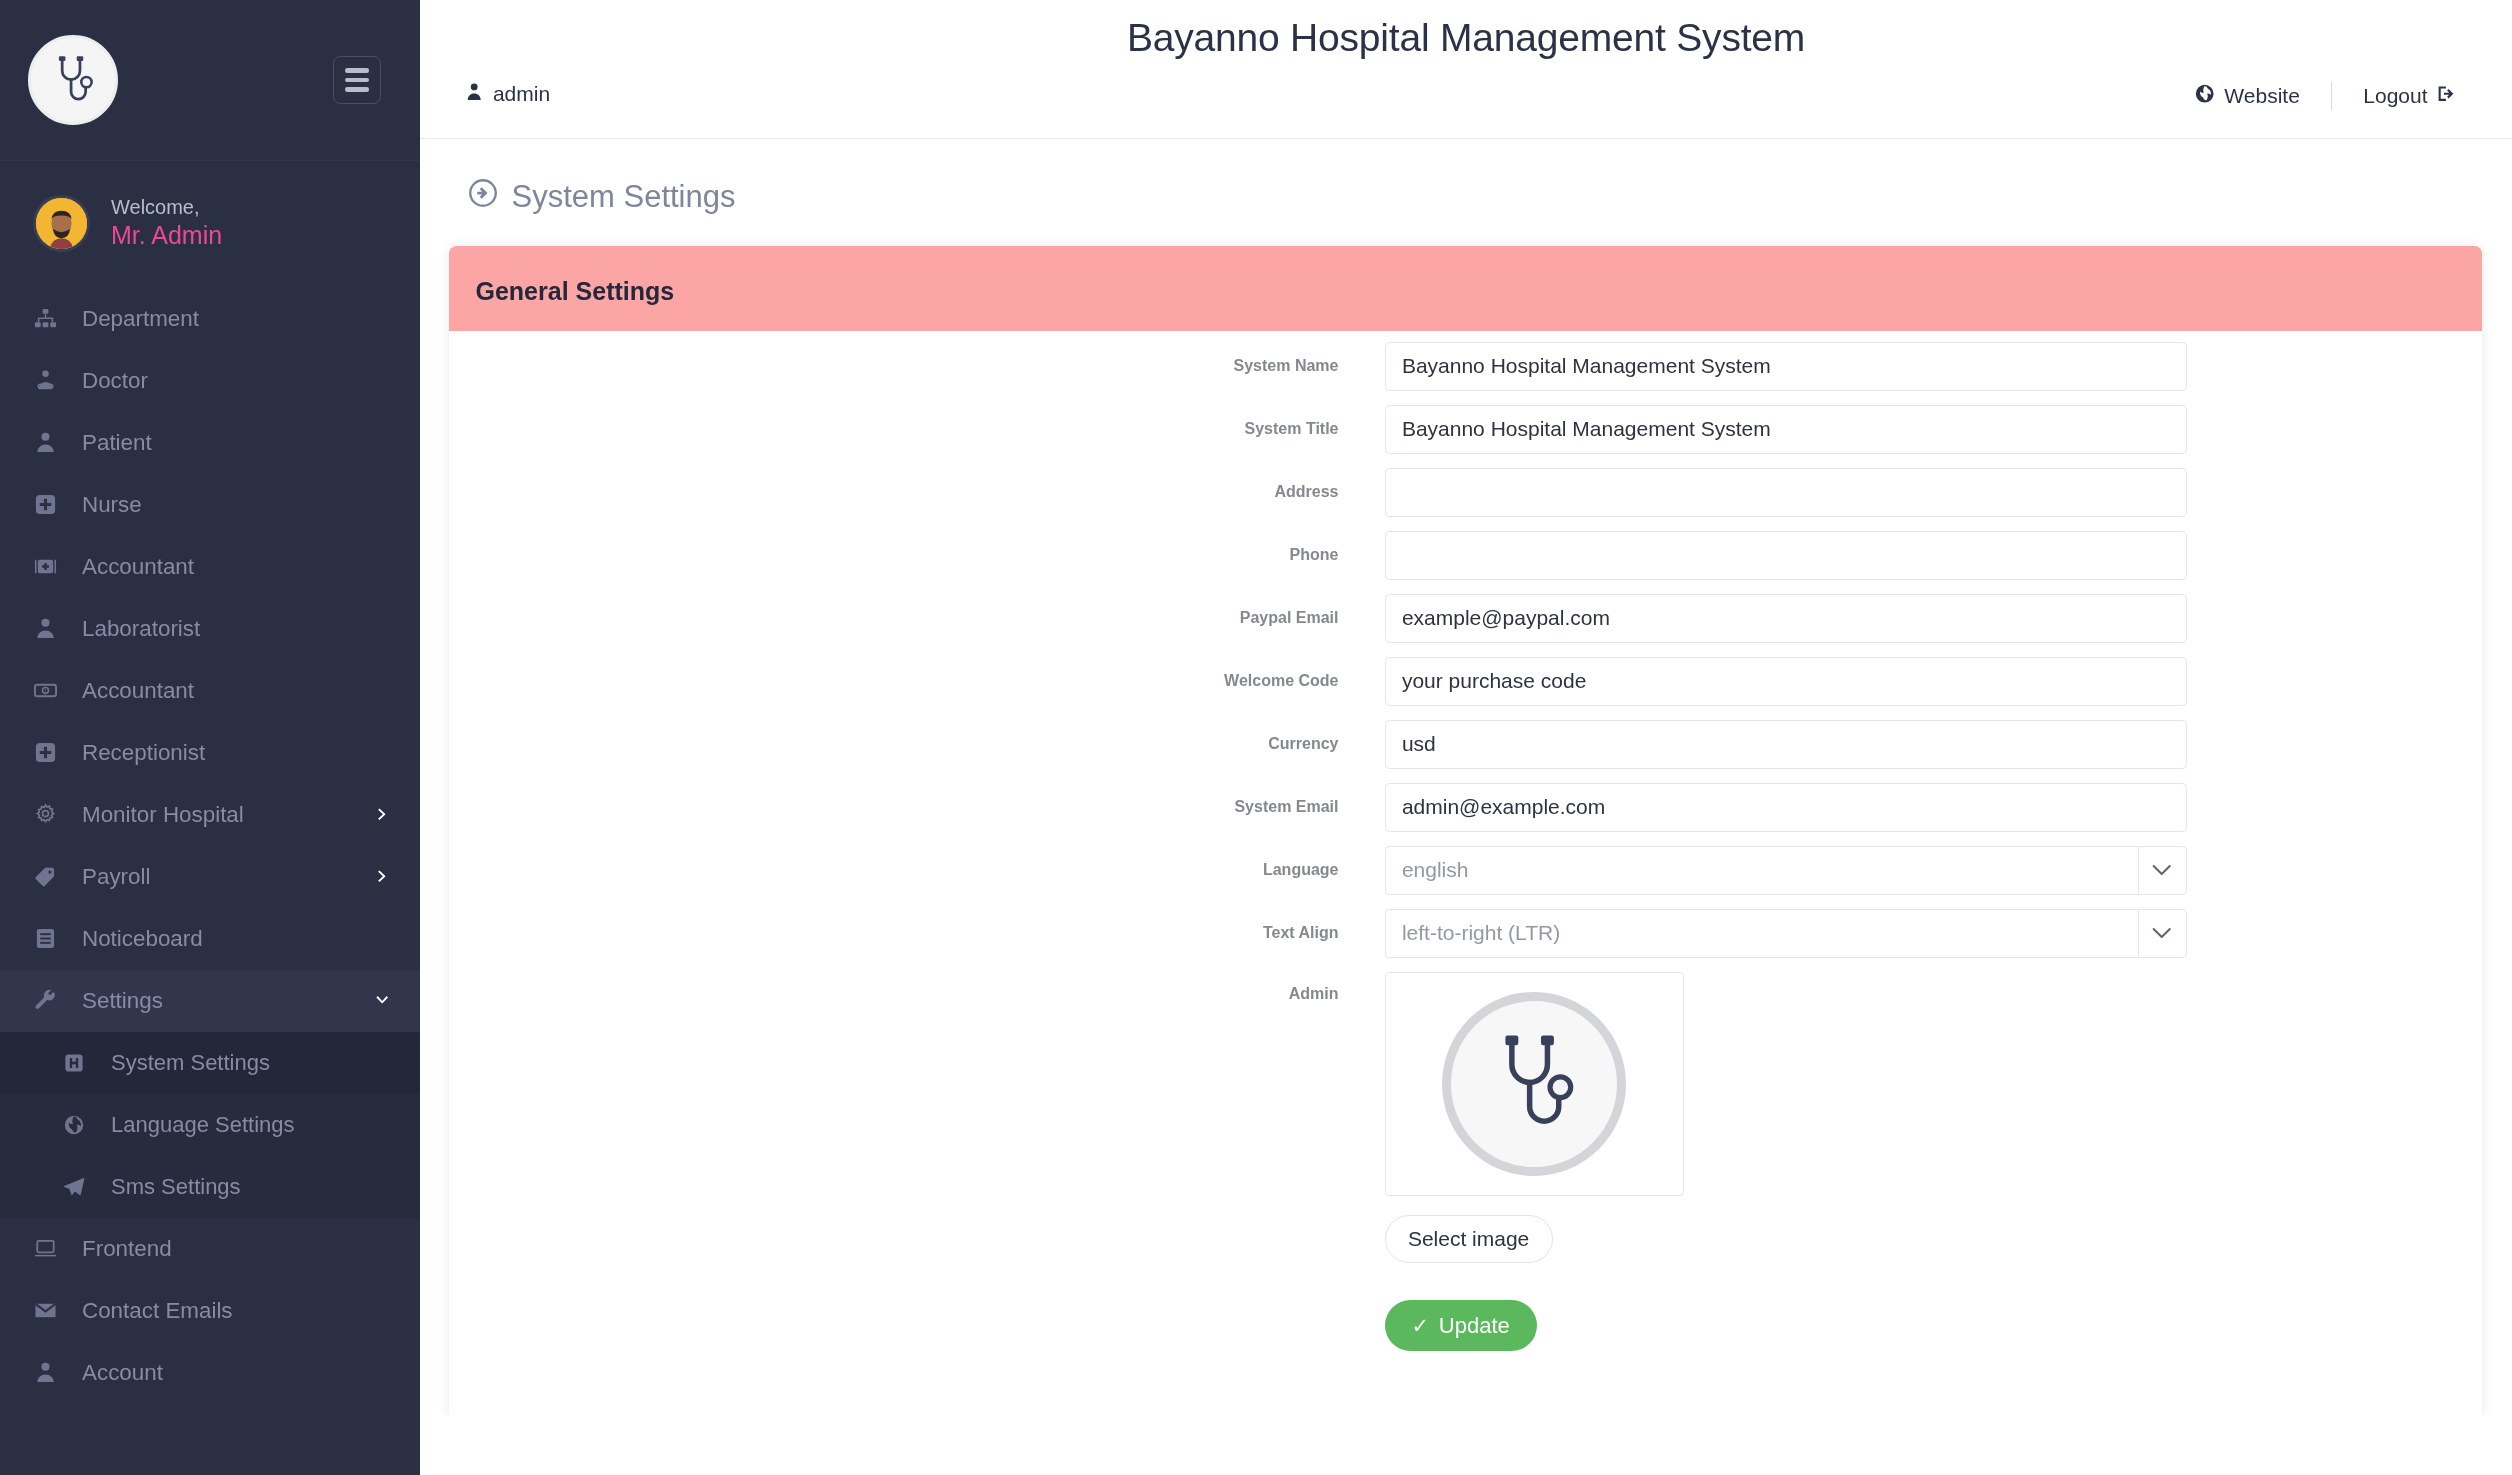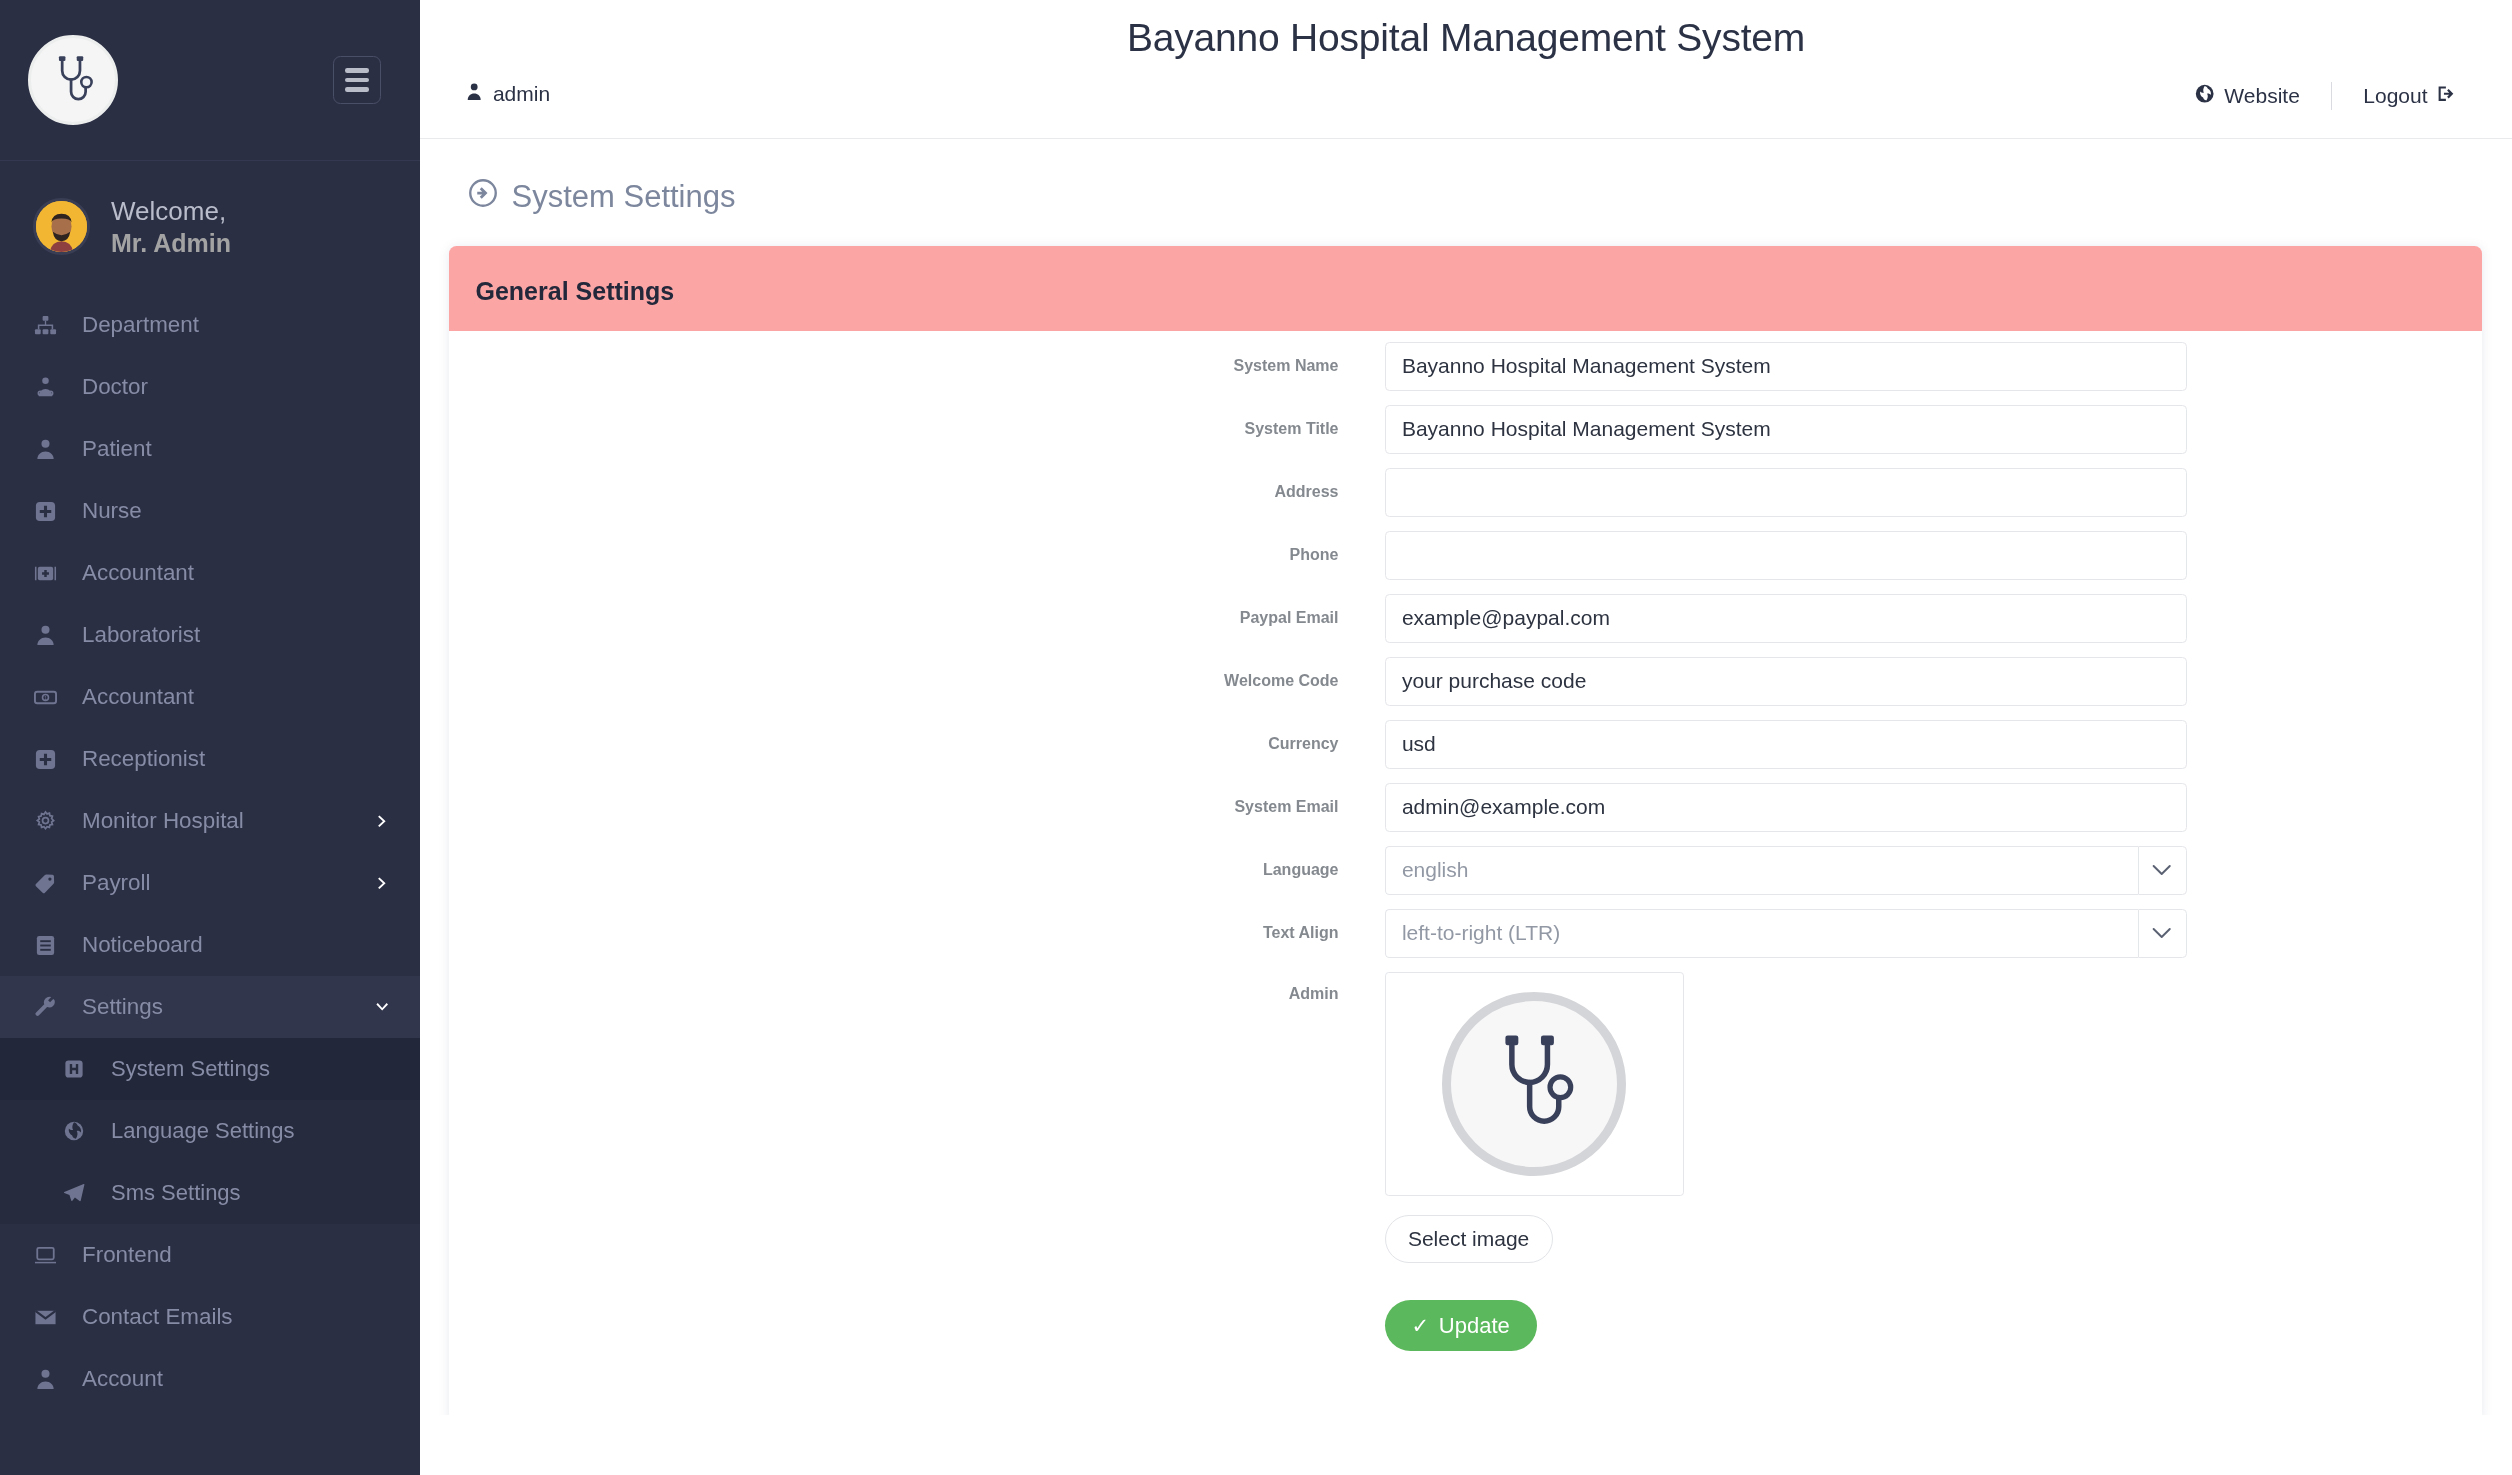--- a/index.html
+++ b/index.html
@@ -49,22 +49,22 @@
     padding: 34px 0 34px 33px;
   }
   .avatar {
     width: 57px; height: 57px; border-radius: 50%;
     background: #f2b632;
     border: 3.7px solid #3a3e55;
     overflow: hidden; position: relative; flex: 0 0 57px;
   }
   .avatar svg { width:100%; height:100%; display:block; }
   .welcome-text { margin-left: 21px; line-height: 1.25; }
-  .welcome-text .hi { color: #b9bdcb; font-size: 26px; }
-  .welcome-text .nm { color: #a3a3a3; font-size: 25px; font-weight: 700; }
+  .welcome-text .hi { color: #b9bdcb; font-size: 20px; }
+  .welcome-text .nm { color: #ec4899; font-size: 25px; font-weight: 400; }
 
   .nav { padding-top: 1.5px; }
   .nav-item {
     display: flex; align-items: center;
     height: 62px;
     padding-left: 34px; padding-right: 30px;
     color: #878ca6;
     font-size: 22.4px;
     cursor: pointer;
     position: relative;

